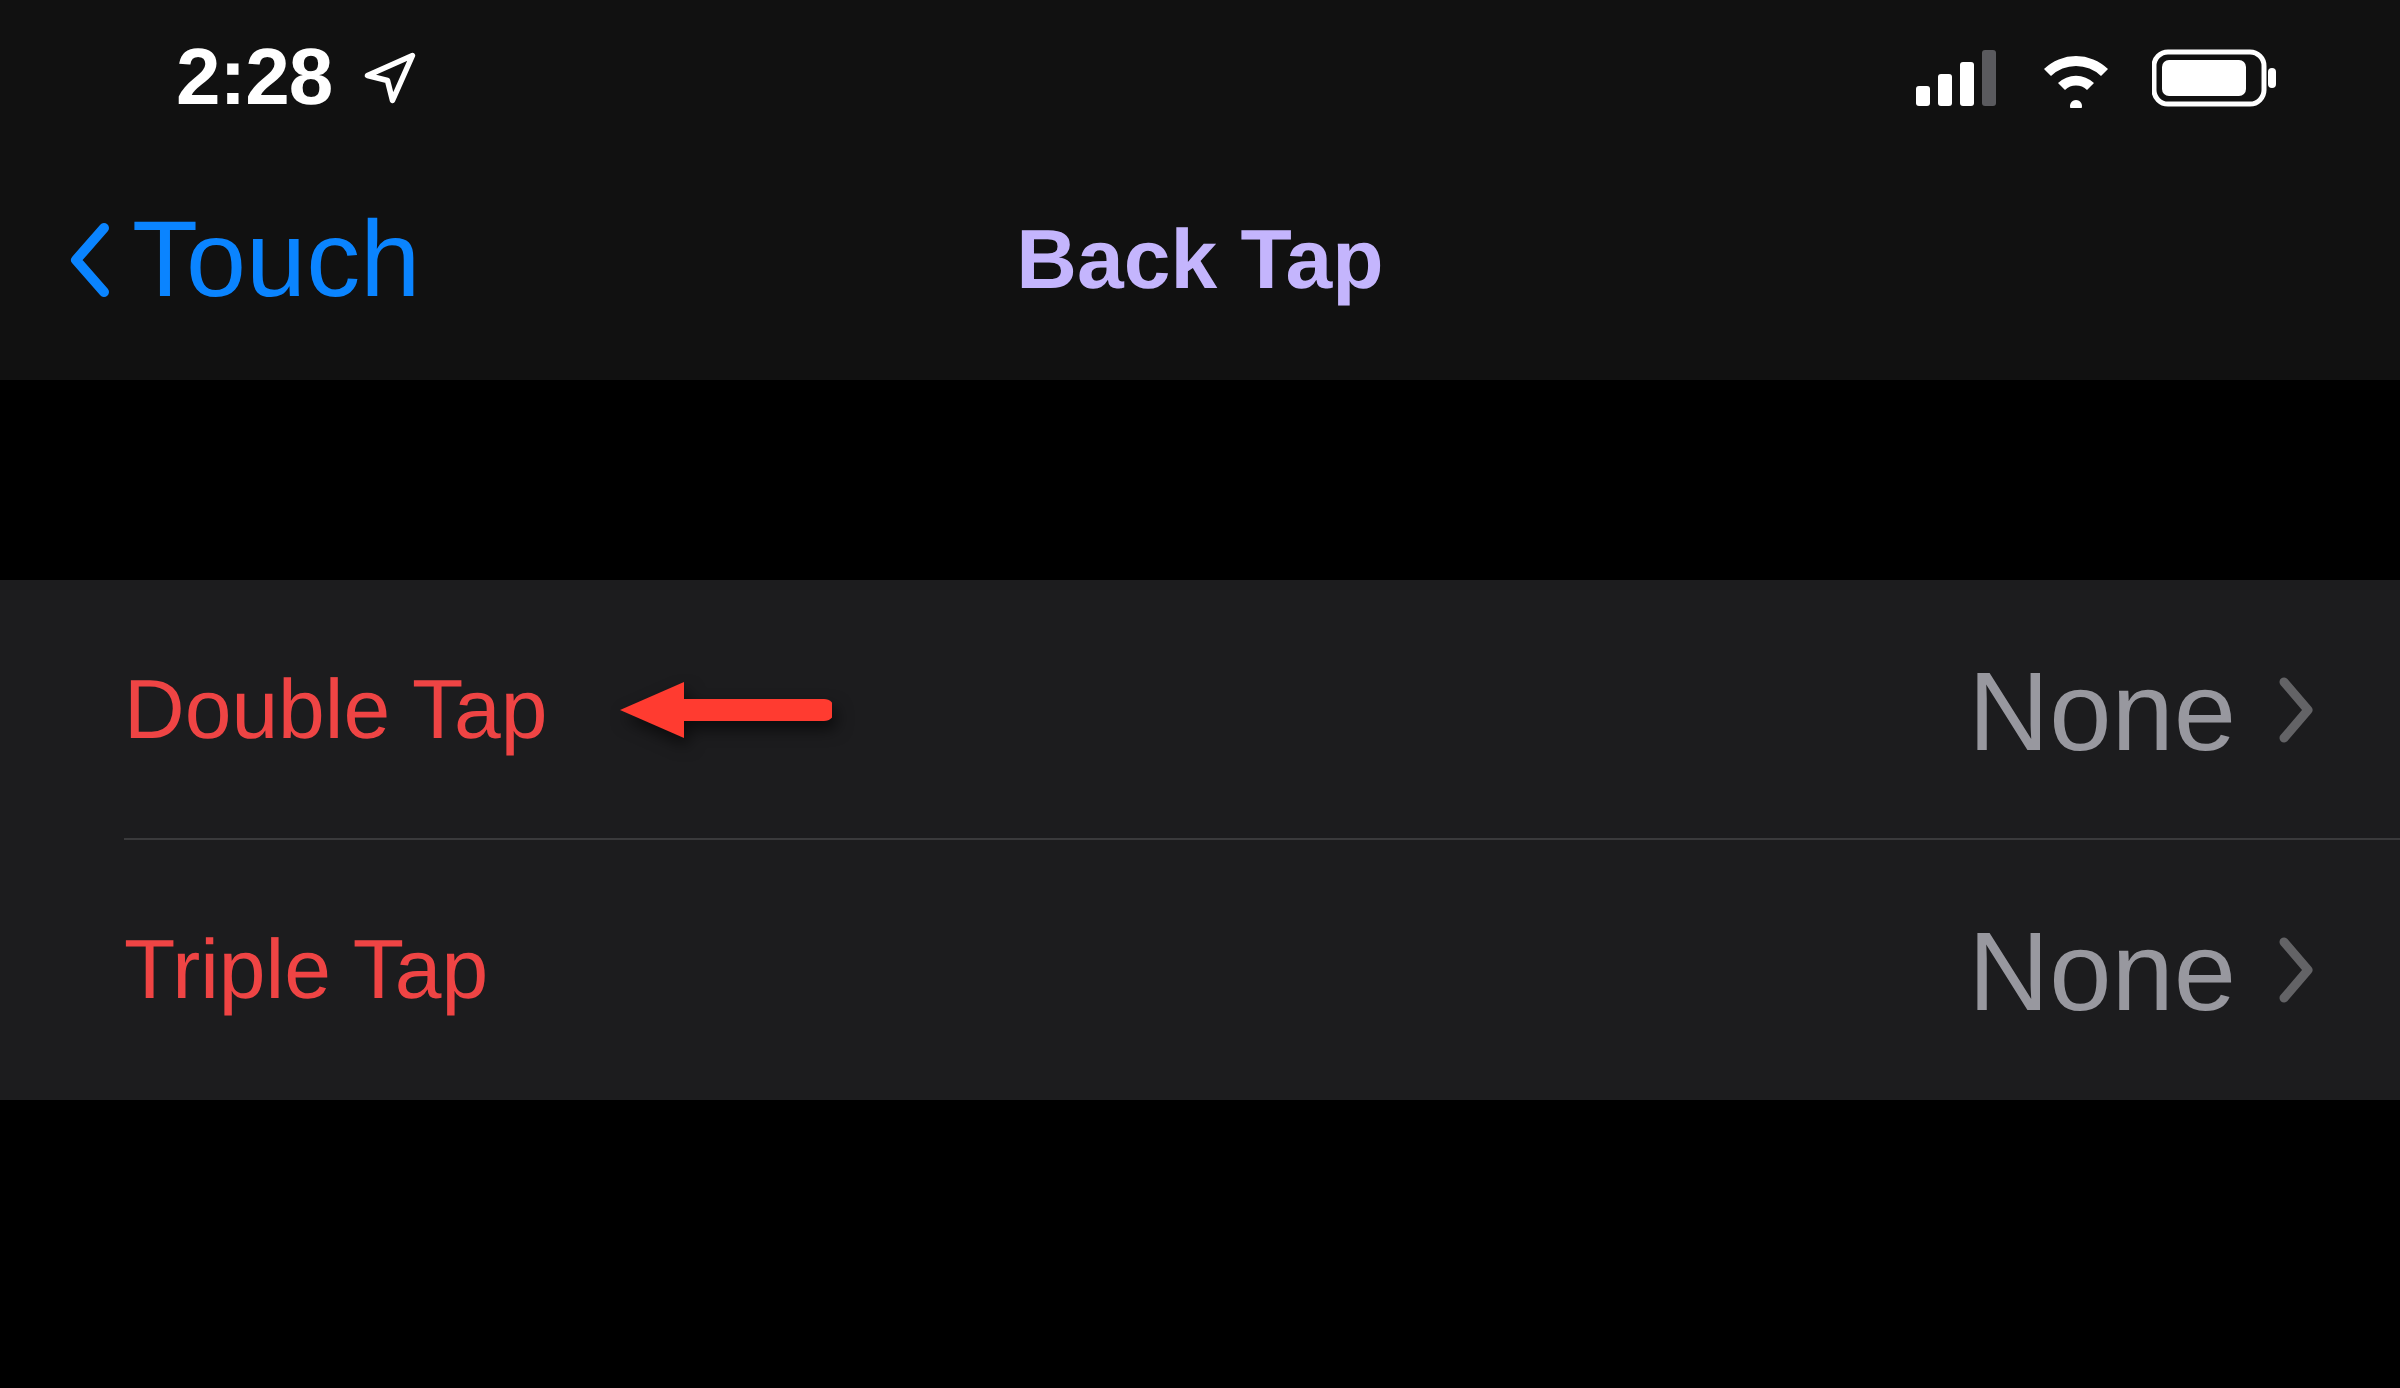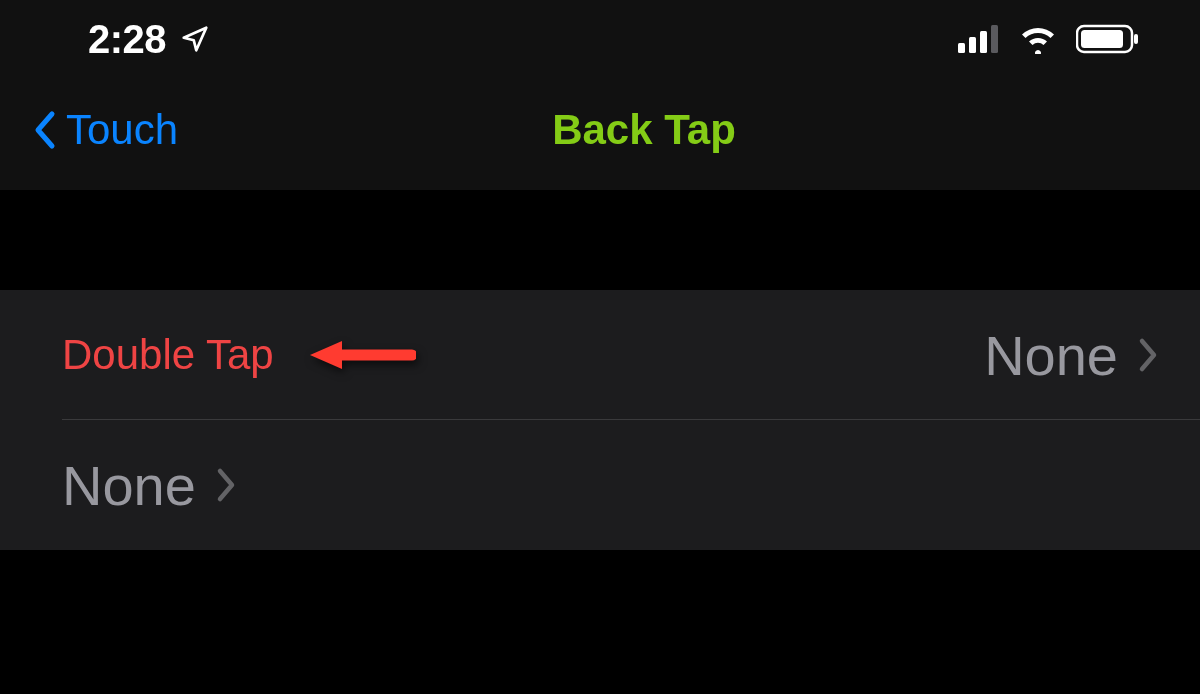--- a/index.html
+++ b/index.html
@@ -50,35 +50,34 @@
       padding: 0 30px;
       height: 120px;
       position: relative;
       background: #111111;
     }
     .back-button {
       display: flex;
       align-items: center;
       gap: 6px;
       color: #0a84ff;
-      font-size: 42px;
+      font-size: 54px;
       font-weight: 400;
       cursor: pointer;
     }
     .chevron-left {
       display: inline-flex;
     }
     .nav-title {
       position: absolute;
       left: 50%;
       transform: translateX(-50%);
       font-size: 42px;
       font-weight: 600;
-      color: #84cc16;
-      margin-left: 44px;
+      color: #c4b5fd;
     }
     .spacer {
       height: 100px;
       background: #000000;
     }
     .settings-list {
       background: #1c1c1e;
     }
     .settings-row {
       display: flex;
@@ -189,20 +188,21 @@
       <span class="row-value">None</span>
       <span class="chevron-right">
         <svg width="22" height="36" viewBox="0 0 22 36" fill="none" stroke="#636366" stroke-width="4.5" stroke-linecap="round" stroke-linejoin="round">
           <polyline points="4,4 16,18 4,32"></polyline>
         </svg>
       </span>
     </div>
   </div>
 
   <div class="settings-row">
+    <span class="row-label">Triple Tap</span>
     <div class="row-right">
       <span class="row-value">None</span>
       <span class="chevron-right">
         <svg width="22" height="36" viewBox="0 0 22 36" fill="none" stroke="#636366" stroke-width="4.5" stroke-linecap="round" stroke-linejoin="round">
           <polyline points="4,4 16,18 4,32"></polyline>
         </svg>
       </span>
     </div>
   </div>
 </div>

